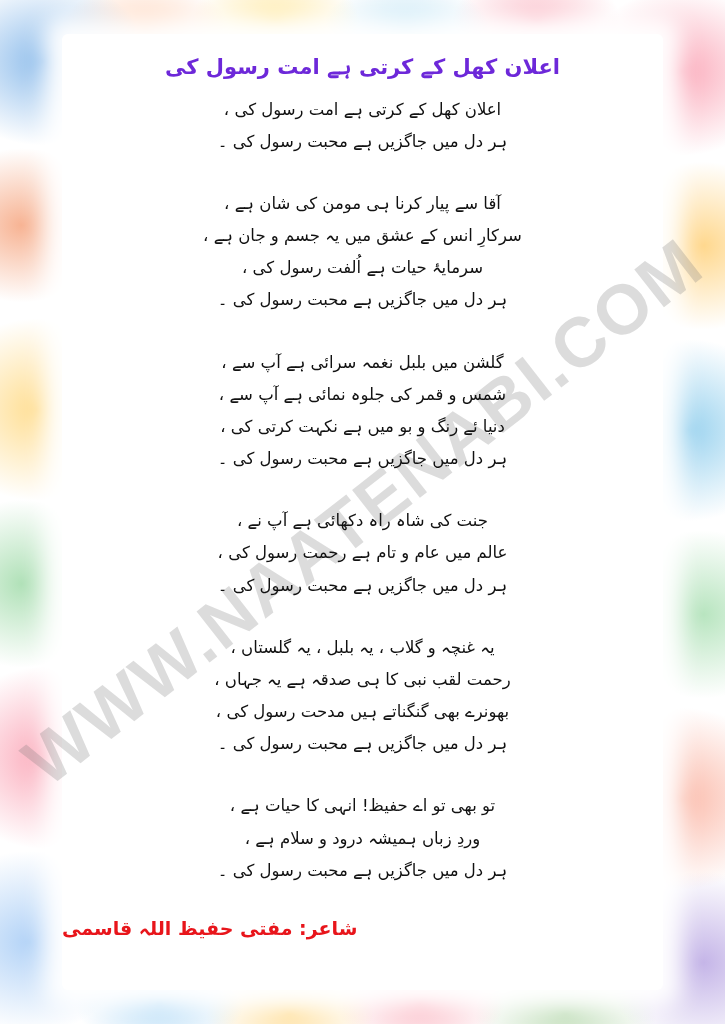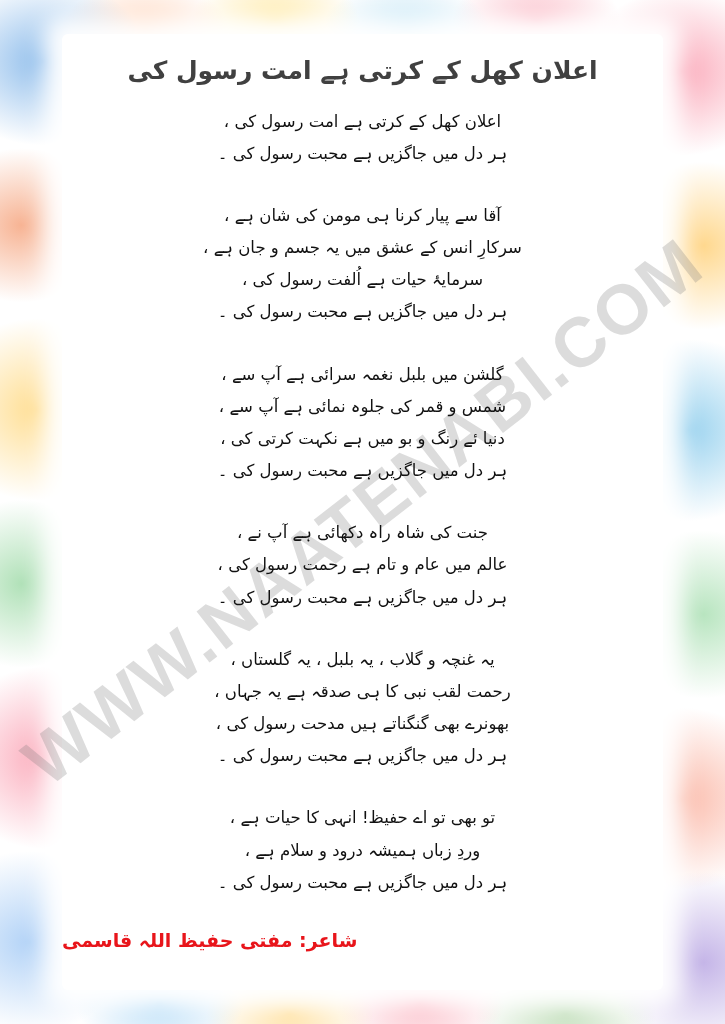--- a/index.html
+++ b/index.html
@@ -102,32 +102,32 @@
     left: 62px;
     top: 34px;
     width: 601px;
     height: 956px;
     direction: rtl;
     text-align: center;
   }
 
   .title {
     margin-top: 18px;
-    color: #404040;
-    font-family: "DejaVu Sans", sans-serif;
-    font-size: 25px;
+    color: #6d28d9;
+    font-family: "DejaVu Sans", sans-serif;
+    font-size: 21px;
     font-weight: bold;
     line-height: 1.5;
     letter-spacing: 1px;
     text-align: center;
     direction: rtl;
   }
 
   .stanzas {
-    margin-top: 16px;
+    margin-top: 10px;
     padding: 0 30px;
   }
   .stanza {
     margin-bottom: 30px;
   }
   .line {
     color: #111111;
     font-family: "DejaVu Sans", sans-serif;
     font-size: 16.5px;
     line-height: 1.95;

